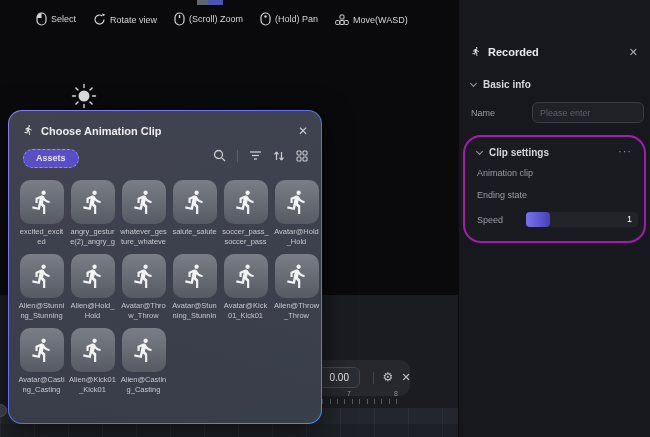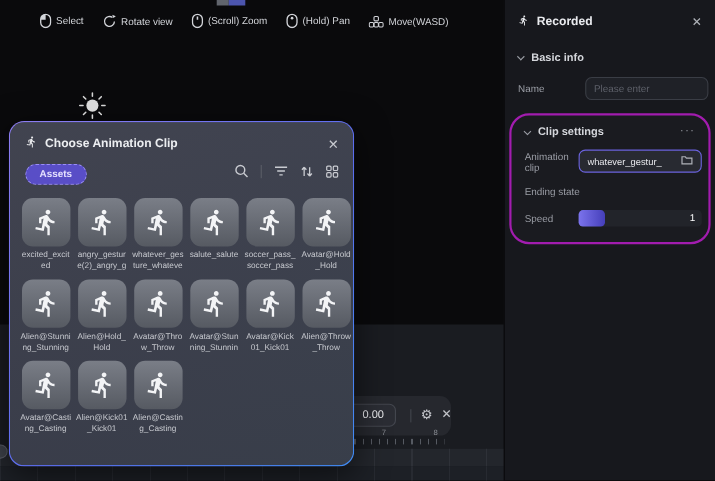--- a/index.html
+++ b/index.html
@@ -56,21 +56,21 @@
            background:linear-gradient(#7a7e87,#565a62); display:flex; align-items:center; justify-content:center; }
   .clip-label { margin-top:3px; font-size:7.5px; line-height:1.32; color:#c6c8ce; text-align:center;
                 word-break:break-all; overflow:hidden; max-height:20px; }
 
   
   .gizmo { position:absolute; left:71px; top:83px; z-index:6; cursor:pointer; }
 
   
   .panel { position:absolute; right:0; top:0; width:192px; height:437px; background:#17181d;
            border-left:1px solid #0b0b0e; z-index:10; }
-  .panel-head { display:flex; align-items:center; gap:7px; padding:11px 12px 10px; }
+  .panel-head { display:flex; align-items:center; gap:7px; padding:11px 12px 10px;margin-top:32px; }
   .panel-title { color:#e9eaee; font-size:11px; font-weight:bold; flex:1; }
   .sec-head { display:flex; align-items:center; gap:7px; padding:8px 12px 6px; cursor:pointer; }
   .sec-label { color:#d4d6db; font-size:10px; font-weight:bold; flex:1; }
   .chev { width:5px; height:5px; border-right:1.4px solid #9a9da4; border-bottom:1.4px solid #9a9da4;
           transform:rotate(45deg); margin-top:-2px; flex:none; }
   .row { display:flex; align-items:center; padding:6px 6px 6px 12px; }
   .row-label { color:#9a9da5; font-size:9px; flex:1; }
   .ctl { width:112px; height:21px; border-radius:6px; background:#1f2127; border:1px solid #3a3d45;
          display:flex; align-items:center; padding:0 7px; color:#e8e9ed; font-size:8.5px; }
   .ctl .ph { color:#5d6069; font-size:9px; }
@@ -382,28 +382,20 @@
     </div>
 
     <div class="clip-settings-box">
       <div class="cs-head">
         <span class="chev"></span>
         <span class="sec-label">Clip settings</span>
         <span class="dots">···</span>
       </div>
       <div class="row" style="padding-left:10px; padding-right:4px;">
         <span class="row-label">Animation clip</span>
-        <span class="ctl hl">
-          <span class="val">whatever_gestur_</span>
-          <span>
-            <svg width="11" height="9" viewBox="0 0 11 9">
-                <path d="M1 1.5h3l1 1.2h5v5.3H1z" fill="none" stroke="#aeb1b8" stroke-width="1.1"></path>
-              </svg>
-          </span>
-        </span>
       </div>
       <div class="row" style="padding-left:10px; padding-right:4px;">
         <span class="row-label">Ending state</span>
       </div>
       <div class="row" style="padding-left:10px; padding-right:4px;">
         <span class="row-label">Speed</span>
         <span class="slider-wrap">
           <span class="slider-fill"></span>
           <span class="slider-val">1</span>
         </span>

